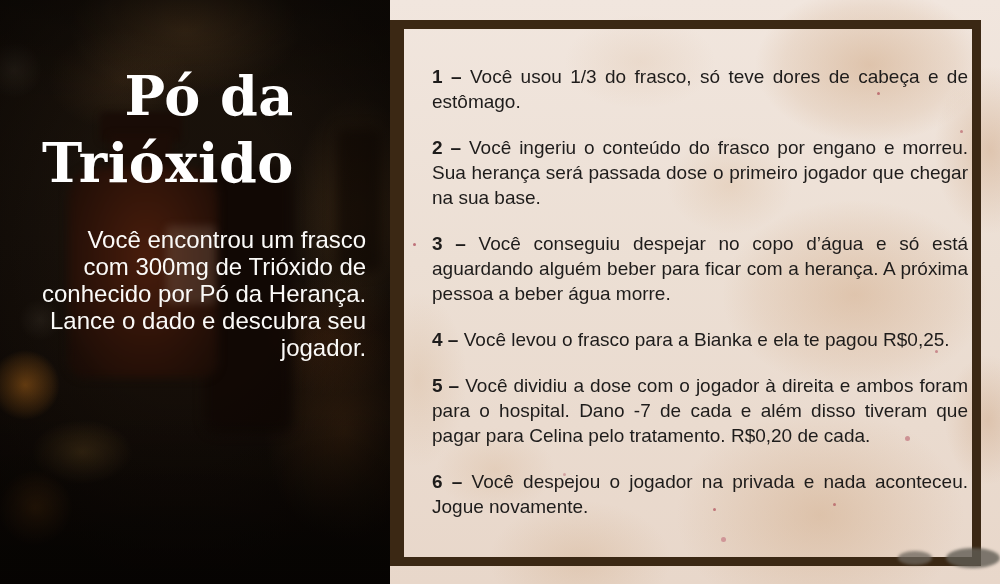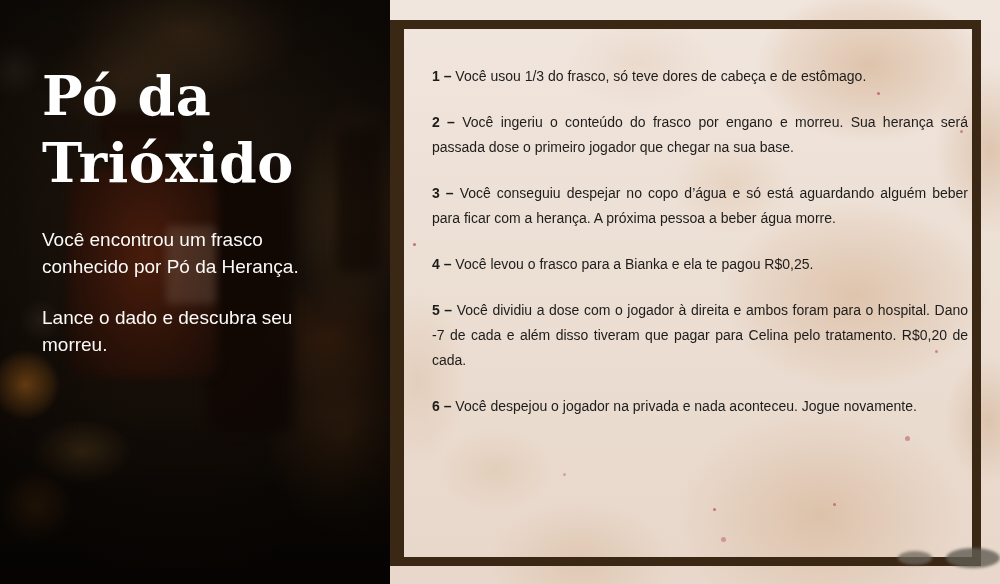--- a/index.html
+++ b/index.html
@@ -16,20 +16,21 @@
       radial-gradient(circle 30px at 40px 320px, rgba(150,140,120,.12), transparent 70%),
       radial-gradient(ellipse 160px 95px at 185px 30px, rgba(100,70,38,.55), transparent 72%),
       radial-gradient(ellipse 100px 70px at 120px 80px, rgba(90,62,34,.35), transparent 72%),
       radial-gradient(ellipse 95px 170px at 358px 215px, rgba(110,76,38,.48), transparent 70%),
       radial-gradient(ellipse 115px 160px at 345px 430px, rgba(125,74,30,.38), transparent 70%),
       radial-gradient(ellipse 120px 85px at 330px 335px, rgba(95,48,18,.38), transparent 70%),
       radial-gradient(circle 46px at 25px 385px, rgba(165,98,26,.78), rgba(165,98,26,.22) 58%, transparent 76%),
       radial-gradient(ellipse 72px 46px at 82px 452px, rgba(112,82,36,.5), transparent 70%),
       radial-gradient(circle 52px at 35px 508px, rgba(125,72,20,.55), transparent 72%),
       linear-gradient(180deg, #1b130b 0%, #17100a 40%, #120b06 100%);
+    text-align: right;
   }
   .photo .bottle-cap{position:absolute;left:100px;top:112px;width:82px;height:30px;border-radius:5px;background:#190c06;filter:blur(3px);}
   .photo .bottle-neck{position:absolute;left:110px;top:134px;width:62px;height:46px;background:#1c0d06;filter:blur(3px);}
   .photo .bottle-body{
     position:absolute;left:68px;top:168px;width:150px;height:210px;border-radius:30px 30px 18px 18px;
     background:radial-gradient(ellipse at 52% 42%, #491d0c 0%, #2c1208 55%, #1d0d06 85%);
     filter:blur(4px);
   }
   .photo .bottle-label{position:absolute;left:166px;top:226px;width:50px;height:78px;border-radius:4px;background:rgba(205,185,165,.16);filter:blur(4px);}
   .photo .bottle2{position:absolute;left:205px;top:168px;width:88px;height:265px;border-radius:12px;background:#110804;filter:blur(6px);opacity:.92;}
@@ -39,23 +40,23 @@
     background:
       linear-gradient(180deg, rgba(0,0,0,.25) 0%, transparent 18%, transparent 70%, rgba(0,0,0,.45) 100%),
       radial-gradient(ellipse 78% 68% at 46% 42%, transparent 38%, rgba(4,2,1,.55) 85%);
   }
   .title{
     position:absolute;left:42px;top:63px;margin:0;z-index:3;
     font-family:"DejaVu Serif",serif;font-weight:700;
     font-size:54px;line-height:67px;color:#ffffff;letter-spacing:.5px;
   }
   .title span{display:block;}
-  .desc{position:absolute;left:42px;top:226px;z-index:3;color:#fbfaf8;font-size:19px;line-height:27px;font-weight:400;}
+  .desc{position:absolute;left:42px;top:226px;z-index:3;color:#fbfaf8;font-size:24px;line-height:27px;font-weight:400;}
   .desc p{margin:0;}
-  .desc p + p{margin-top:24px;}
+  .desc p + p{}
   .desc span{display:block;white-space:nowrap;}
   
   .paper{
     position:absolute;left:390px;top:0;width:610px;height:584px;overflow:hidden;
     background:
       radial-gradient(ellipse 155px 105px at 480px 65px, rgba(196,146,100,.40), rgba(196,146,100,.14) 55%, transparent 74%),
       radial-gradient(ellipse 80px 120px at 600px 150px, rgba(192,140,95,.34), transparent 70%),
       radial-gradient(ellipse 175px 125px at 465px 295px, rgba(200,150,105,.36), rgba(200,150,105,.12) 55%, transparent 76%),
       radial-gradient(ellipse 90px 70px at 340px 185px, rgba(206,162,118,.22), transparent 70%),
       radial-gradient(ellipse 200px 150px at 430px 515px, rgba(198,150,104,.34), transparent 72%),
@@ -75,21 +76,21 @@
   .specks{position:absolute;left:23px;top:243px;width:3px;height:3px;border-radius:50%;background:rgba(160,40,60,.6);
     box-shadow:464px -151px 0 0 rgba(160,40,60,.55), 493px 194px 0 1px rgba(170,60,80,.45),
       300px 265px 0 0 rgba(160,40,60,.55), 309px 295px 0 1px rgba(185,90,110,.5),
       420px 260px 0 0 rgba(160,40,60,.5), 547px -113px 0 0 rgba(160,40,60,.45),
       522px 107px 0 0 rgba(170,60,80,.5), 150px 230px 0 0 rgba(170,60,80,.35);}
   .smudge{position:absolute;border-radius:50%;filter:blur(1.5px);}
   .smudge.s1{left:508px;top:551px;width:34px;height:14px;background:rgba(108,102,92,.75);}
   .smudge.s2{left:556px;top:548px;width:54px;height:20px;background:rgba(96,92,84,.8);}
   .outcomes{position:absolute;left:42px;top:64px;width:536px;z-index:2;}
   .outcome{
-    margin:0 0 21px 0;font-size:14px;line-height:25px;color:#1e1c1b;
+    margin:0 0 21px 0;font-size:19px;line-height:25px;color:#1e1c1b;
     text-align:justify;letter-spacing:0;
   }
   .outcome b{font-weight:700;}
 </style>
 </head>
 <body>
 
 <div class="card">
 
   <div class="photo">
@@ -102,25 +103,26 @@
     <div class="vignette"></div>
 
     <h1 class="title">
       <span>Pó da</span>
       <span>Trióxido</span>
     </h1>
 
     <div class="desc">
       <p>
         <span>Você encontrou um frasco</span>
+        <span>com 300mg de Trióxido de</span>
         <span>conhecido por Pó da Herança.</span>
       </p>
       <p>
         <span>Lance o dado e descubra seu</span>
-        <span>morreu.</span>
+        <span>jogador.</span>
       </p>
     </div>
   </div>
 
   <div class="paper">
     <div class="frame"></div>
     <div class="specks"></div>
     <div class="smudge s1"></div>
     <div class="smudge s2"></div>
 

